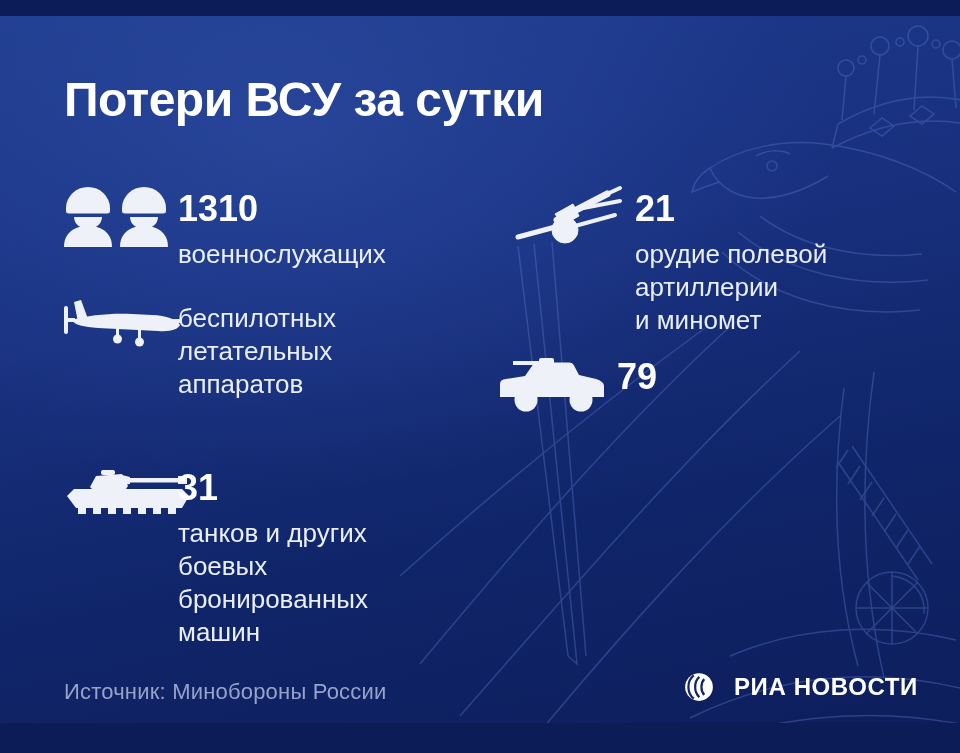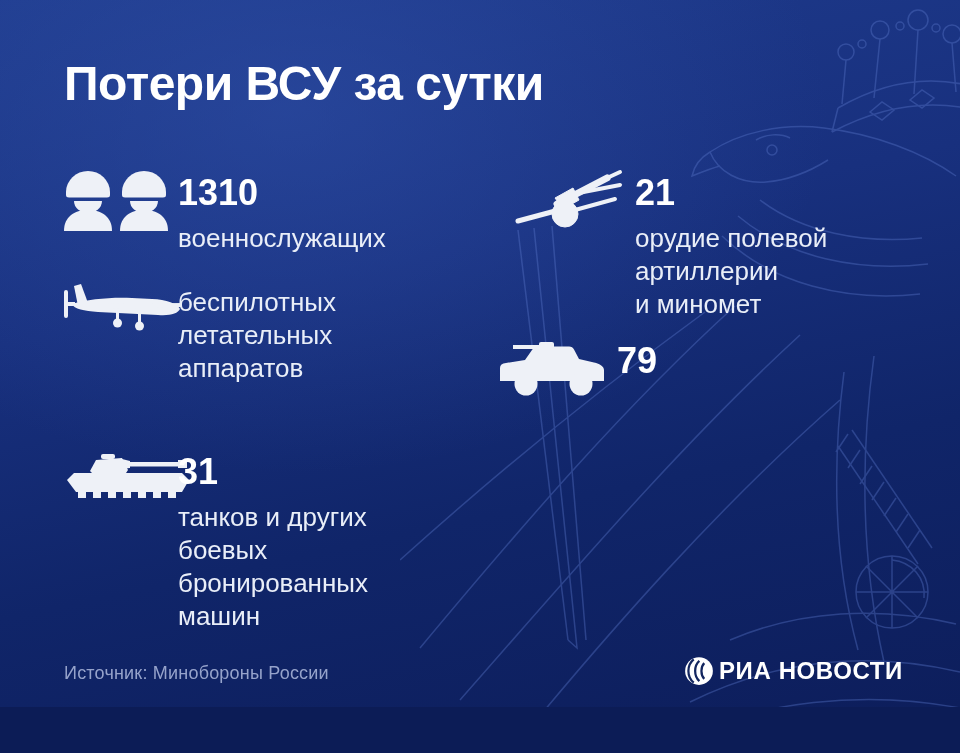--- a/index.html
+++ b/index.html
@@ -4,20 +4,21 @@
 <style>
   html,body{margin:0;padding:0;background:#0c1c56;}
   #canvas{
     position:relative;
     width:960px;height:707px;
     overflow:hidden;
     font-family:"Liberation Sans", sans-serif;
     background:
       radial-gradient(ellipse 900px 600px at 30% 16%, rgba(48,80,168,.55), rgba(48,80,168,0) 60%),
       linear-gradient(168deg, #1f3c8e 0%, #18307e 38%, #102569 68%, #0d1e5c 100%);
+    margin-top: 16px;
   }
   .wm{position:absolute;left:400px;top:0;width:560px;height:753px;opacity:.38;pointer-events:none;}
   .wm path,.wm circle,.wm line,.wm polyline{fill:none;stroke:#5b78cc;stroke-width:1.5;}
   .title{
     position:absolute;left:64px;top:56px;
     font-size:48px;font-weight:700;color:#ffffff;letter-spacing:-0.5px;line-height:1.15;
   }
   .stat{position:absolute;display:flex;align-items:flex-start;}
   .icon-box{flex:0 0 auto;}
   .col-l .icon-box{width:114px;}
@@ -29,23 +30,23 @@
   #stat-drones{left:64px;top:283px;}
   #stat-drones .text{padding-top:3px;}
   #stat-tanks{left:64px;top:449px;}
   #stat-tanks .text{padding-top:5px;}
   #stat-artillery{left:515px;top:168px;}
   #stat-artillery .text{padding-top:7px;}
   #stat-vehicles{left:497px;top:337px;}
   #stat-vehicles .text{padding-top:6px;}
   .source{
     position:absolute;left:64px;top:663px;
-    font-size:18px;color:#96a3cb;letter-spacing:.2px;
+    font-size:22px;color:#96a3cb;letter-spacing:.2px;
   }
-  .brand{position:absolute;left:684px;top:656px;display:flex;align-items:center;gap:5px;}
+  .brand{position:absolute;left:684px;top:656px;display:flex;align-items:center;gap:20px;}
   .brand-text{font-size:24px;font-weight:700;color:#ffffff;letter-spacing:.6px;}
   svg{display:block;}
 </style>
 </head>
 <body>
 
 <div id="canvas">
 
   <svg class="wm" viewBox="0 0 560 753" aria-hidden="true">
 

